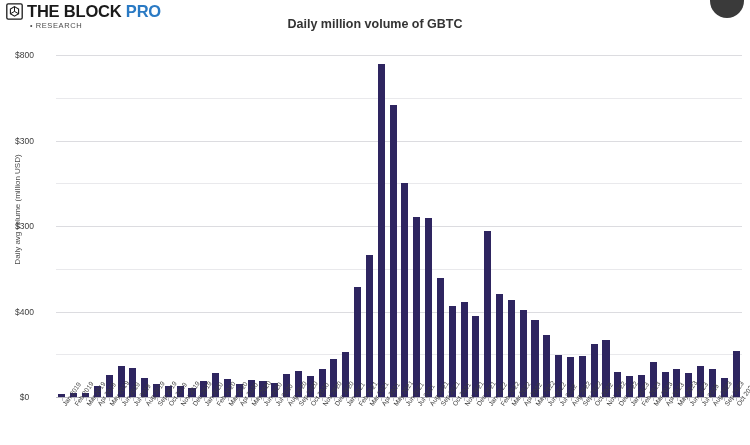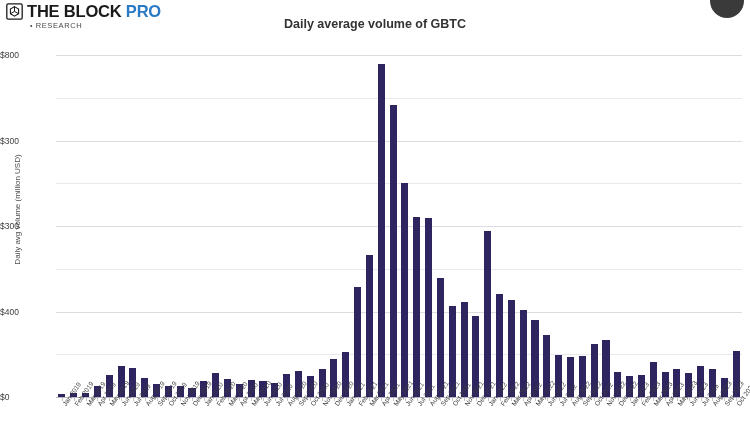--- a/index.html
+++ b/index.html
@@ -46,21 +46,21 @@
     position:absolute;
     left:-73px;top:205px;
     width:180px;text-align:center;
     transform:rotate(-90deg);
     font-size:8px;color:#4a4a4a;
     white-space:nowrap;
   }
   .ytick-label{
     position:absolute;right:0;
     font-size:8.5px;color:#3d3d3d;
-    text-align:left;white-space:nowrap;
+    text-align:center;white-space:nowrap;
     transform:translateY(-50%);
   }
   .gridline{
     position:absolute;height:1px;background:#e9e9ec;
   }
   .gridline.major{background:#dcdce0;}
   .baseline{
     position:absolute;height:1px;background:#b9b9bf;
   }
   .bar{
@@ -92,21 +92,21 @@
   <div id="brand-text">
     <span>THE BLOCK </span><span class="pro">PRO</span>
   </div>
   <div id="brand-sub">
     <span class="bullet">•</span>
     <span>RESEARCH</span>
   </div>
   <div id="avatar-blob"></div>
 </div>
 
-<div id="chart-title">Daily average volume of GBTC</div>
+<div id="chart-title">Daily million volume of GBTC</div>
 
 <div id="plot-wrap">
   <div id="y-axis-title">Daily avg volume (million USD)</div>
   <div id="grid-layer">
       <div class="gridline" style="left: 56px; width: 686px; top: 354.25px;"></div>
       <div class="gridline" style="left: 56px; width: 686px; top: 268.75px;"></div>
       <div class="gridline" style="left: 56px; width: 686px; top: 183.25px;"></div>
       <div class="gridline" style="left: 56px; width: 686px; top: 97.75px;"></div>
       <div class="gridline major" style="left: 56px; width: 686px; top: 311.5px;"></div>
       <div class="gridline major" style="left: 56px; width: 686px; top: 226px;"></div>

